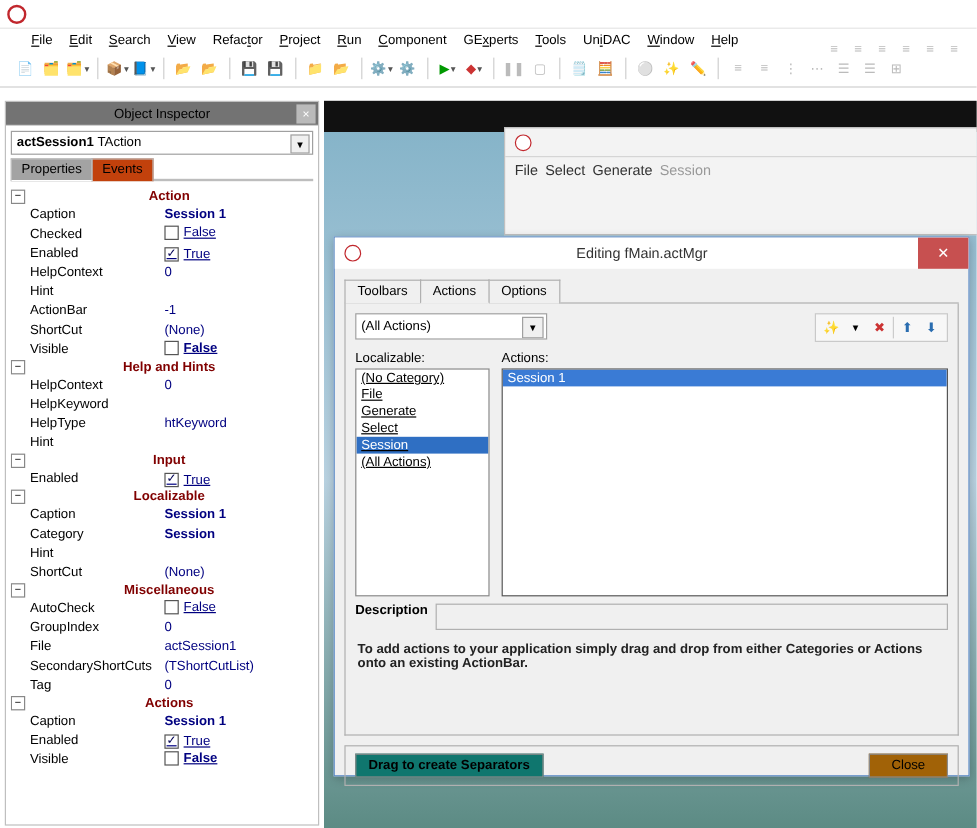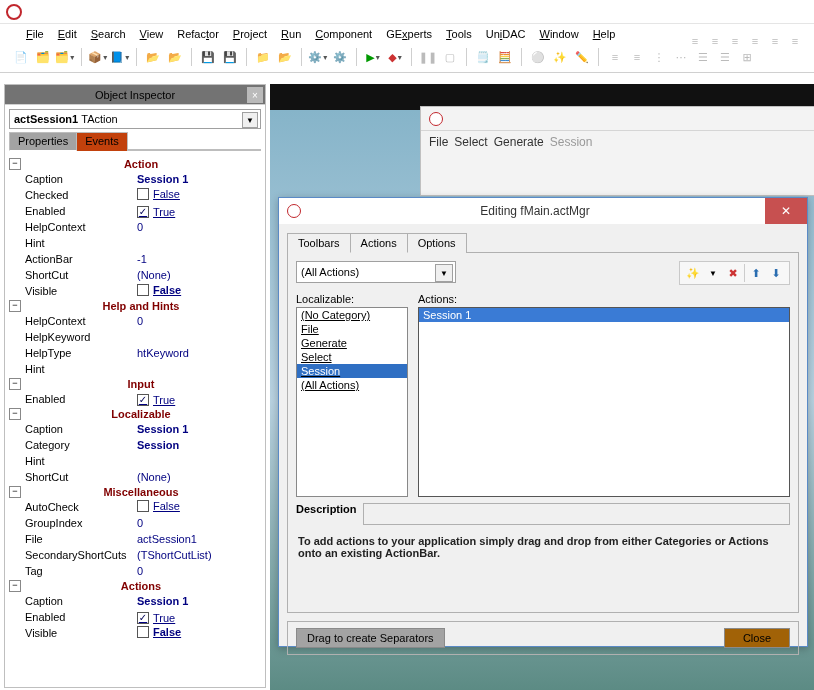--- a/index.html
+++ b/index.html
@@ -63,21 +63,21 @@
   .listbox.cat{ width:112px;text-decoration:underline;}
   .listbox.act{ flex:1; border:1px solid #555;}
   .li       { padding:1px 4px;}
   .li.sel   { background:#2f6fc3; color:#fff;}
   .li.sel2  { background:#3a7bd5; color:#fff;}
   .desc-row { display:flex; margin-top:6px; align-items:flex-start; gap:6px;font-weight:bold;}
   .desc-box { flex:1; border:1px solid #b0b0b0; height:22px;}
   .hint-txt { margin:10px 2px 0 2px; color:#222;font-weight:bold;}
   .dlg-footer{ border:1px solid #b0b0b0; border-top:1px solid #b0b0b0; margin:0 8px 8px 8px; padding:6px 8px; display:flex; align-items:center; justify-content:space-between;}
   .btn      { border:1px solid #8a8a8a; background:#a16207; padding:3px 18px; }
-  .drag-btn { border:1px solid #8a8a8a; background:#a3a3a3; padding:3px 10px;}
+  .drag-btn { border:1px solid #8a8a8a; background:#0f766e; padding:3px 10px;font-weight:bold;}
   .right-toolbar { position:absolute; right:4px; top:30px; display:flex; gap:2px;}
   .ghost-icon { display:inline-flex; width:18px; height:18px; align-items:center; justify-content:center; color:#bbb;}
 </style>
 </head>
 <body>
 
 <div class="titlebar">
   <span class="appicon"></span>
 </div>
 

